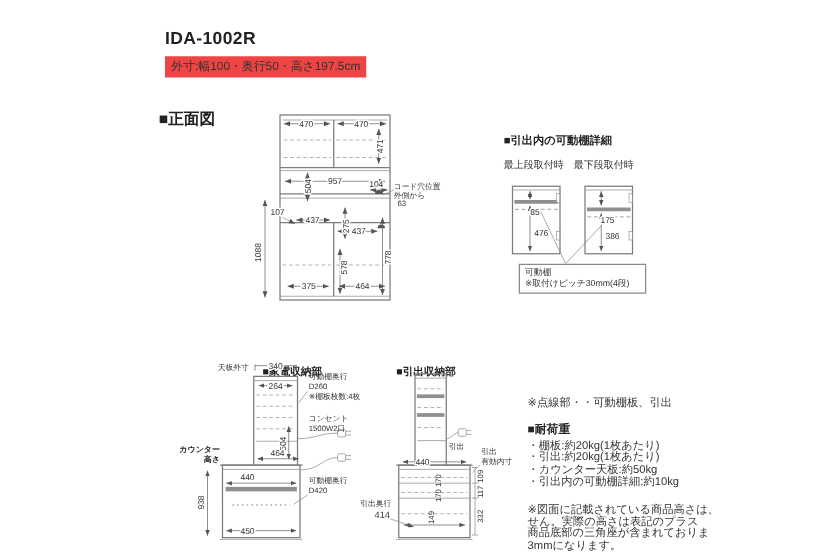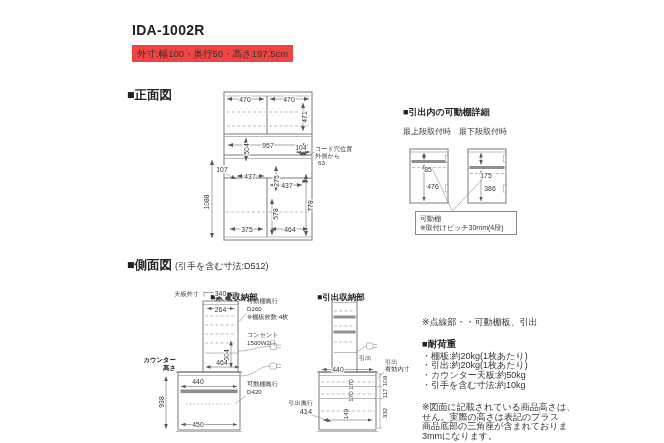--- a/index.html
+++ b/index.html
@@ -140,23 +140,20 @@
     <text class="dt" x="433" y="188.5" text-anchor="middle">476</text>
     <text class="dt" x="486" y="178" text-anchor="middle">175</text>
     <text class="dt" x="490" y="191" text-anchor="middle">386</text>
   </svg>
 
   <div class="abs shelfbox" style="left:415px; top:211px;">
     <div>可動棚</div>
     <div>※取付けピッチ30mm(4段)</div>
   </div>
 
-  <div class="abs h1" style="left:127px; top:257px;">
-    <span>■側面図</span><span class="sub">(引手を含む寸法:D512)</span>
-  </div>
   <div class="abs h3" style="left:210px; top:272px;">■家電収納部</div>
   <div class="abs h3" style="left:317px; top:272px;">■引出収納部</div>
 
   <svg style="left:140px; top:280px;" width="155" height="165" viewBox="140 280 155 165">
     <defs>
       <marker id="mC" viewBox="0 0 10 10" markerWidth="4.5" markerHeight="4.5" refX="10" refY="5" orient="auto-start-reverse" markerUnits="userSpaceOnUse">
           <path d="M0,1 L10,5 L0,9 Z" fill="#555"></path>
         </marker>
     </defs>
     <g>
@@ -261,20 +258,20 @@
     <text class="sm" x="313" y="405" text-anchor="end">引出奥行</text>
     <text class="dt7" x="312" y="414" text-anchor="end">414</text>
   </svg>
 
   <div class="abs notes" style="left:422px; top:318px;">
     <div>※点線部・・可動棚板、引出</div>
     <div class="bold" style="margin-top:11px;">■耐荷重</div>
     <div style="margin-top:3px;">・棚板:約20kg(1枚あたり)</div>
     <div>・引出:約20kg(1枚あたり)</div>
     <div>・カウンター天板:約50kg</div>
-    <div>・引手を含む寸法:約10kg</div>
+    <div>・引出内の可動棚詳細:約10kg</div>
     <div style="margin-top:12px;">※図面に記載されている商品高さは、</div>
     <div>せん。実際の高さは表記のプラス</div>
     <div>商品底部の三角座が含まれておりま</div>
     <div>3mmになります。</div>
   </div>
 
 </div>
 
 </body></html>

